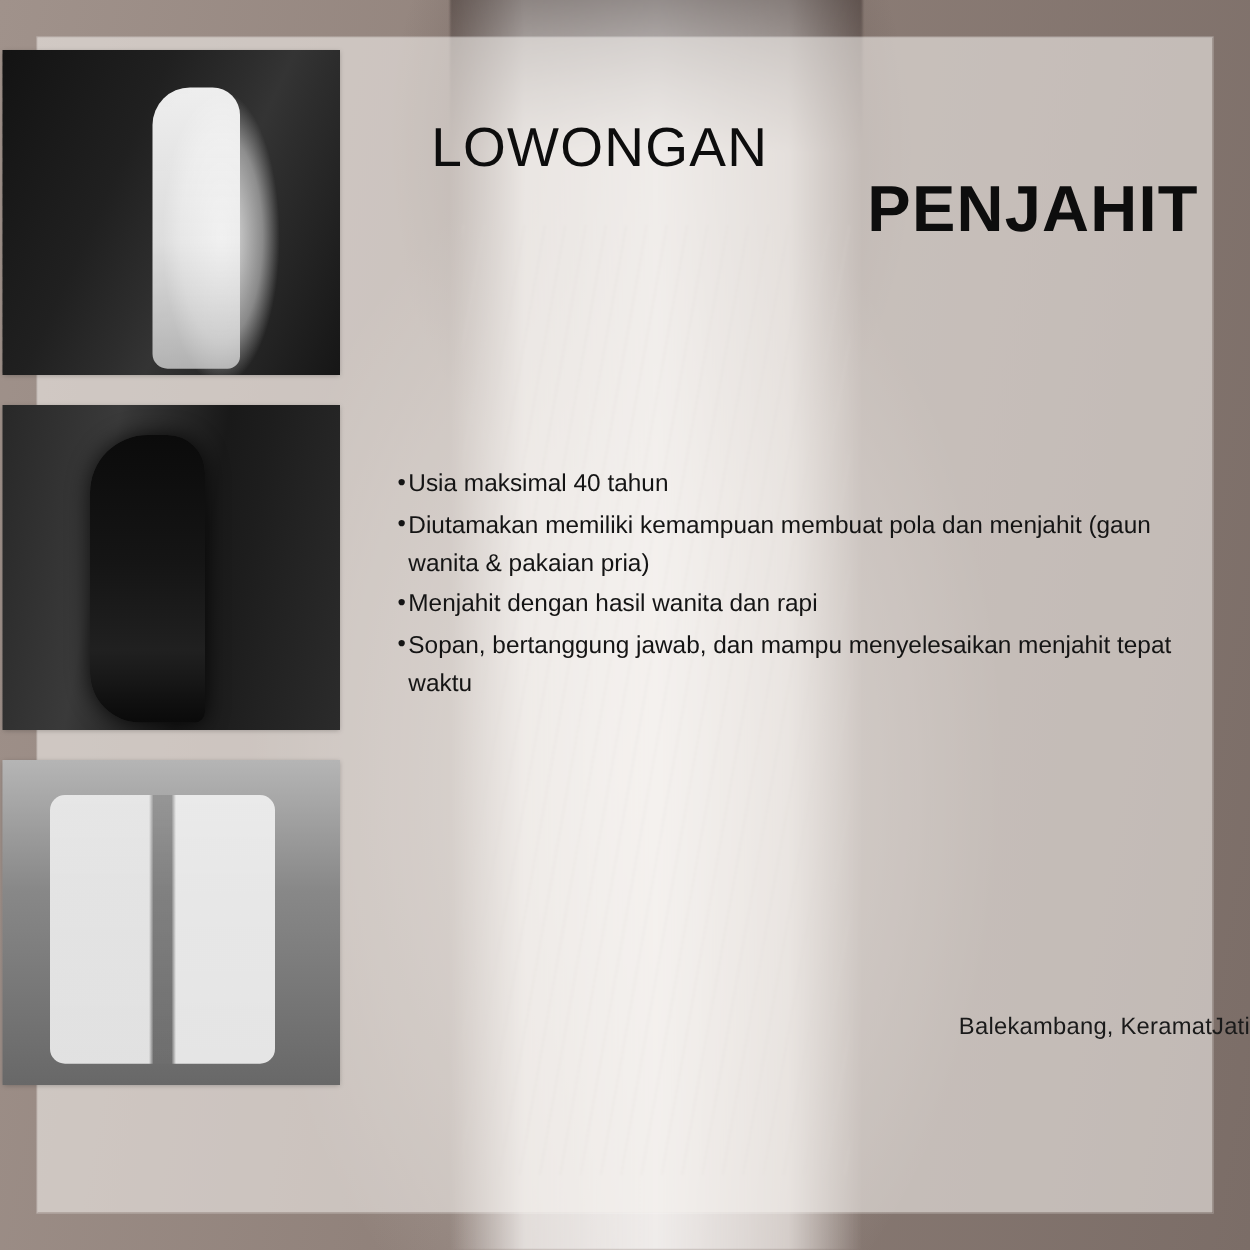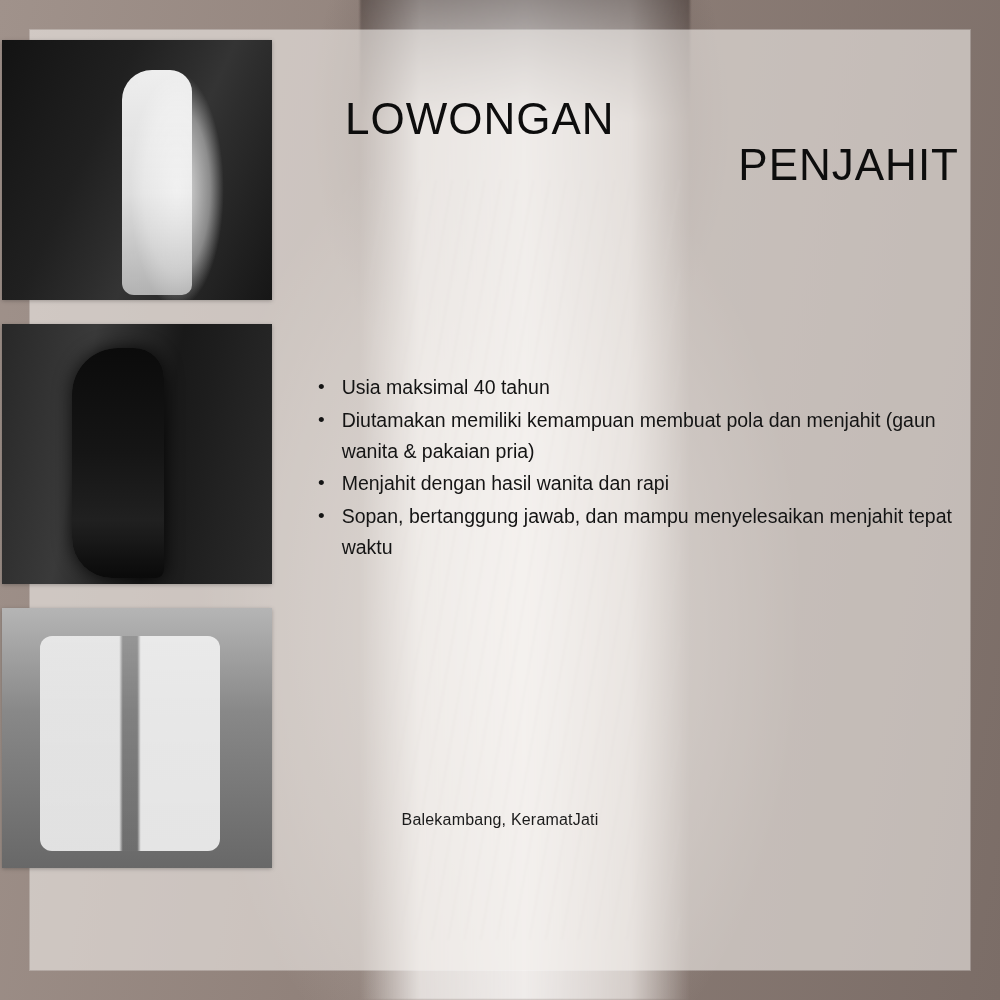--- a/index.html
+++ b/index.html
@@ -133,22 +133,22 @@
     line-height: 0.96;
     letter-spacing: 1px;
   }
   .headline .line1 {
     font-size: 44px;
     font-weight: 400;
     display: block;
     text-align: left;
   }
   .headline .line2 {
-    font-size: 44px;
-    font-weight: 400;
+    font-size: 52px;
+    font-weight: 700;
     display: block;
     text-align: right;
     padding-right: 6px;
     margin-top: 4px;
   }
 
   
   .reqs {
     position: absolute;
     left: 318px;
@@ -164,32 +164,31 @@
     margin-bottom: 2px;
   }
   .bullet {
     flex: 0 0 auto;
     margin-right: 2px;
     font-size: 19px;
     line-height: 1.55;
   }
   .req-text {
     flex: 1 1 auto;
-    margin-left: 15px;
   }
 
   
   .address {
     position: absolute;
     left: 0;
     right: 0;
     top: 808px;
-    text-align: center;
+    text-align: right;
     color: #1a1a1a;
-    font-size: 16px;
+    font-size: 19px;
     line-height: 1.45;
     letter-spacing: 0.2px;
   }
   .address .l2 { letter-spacing: 1px; }
 </style>
 </head>
 <body>
 
 <div class="poster">
   <div class="backdrop"></div>

